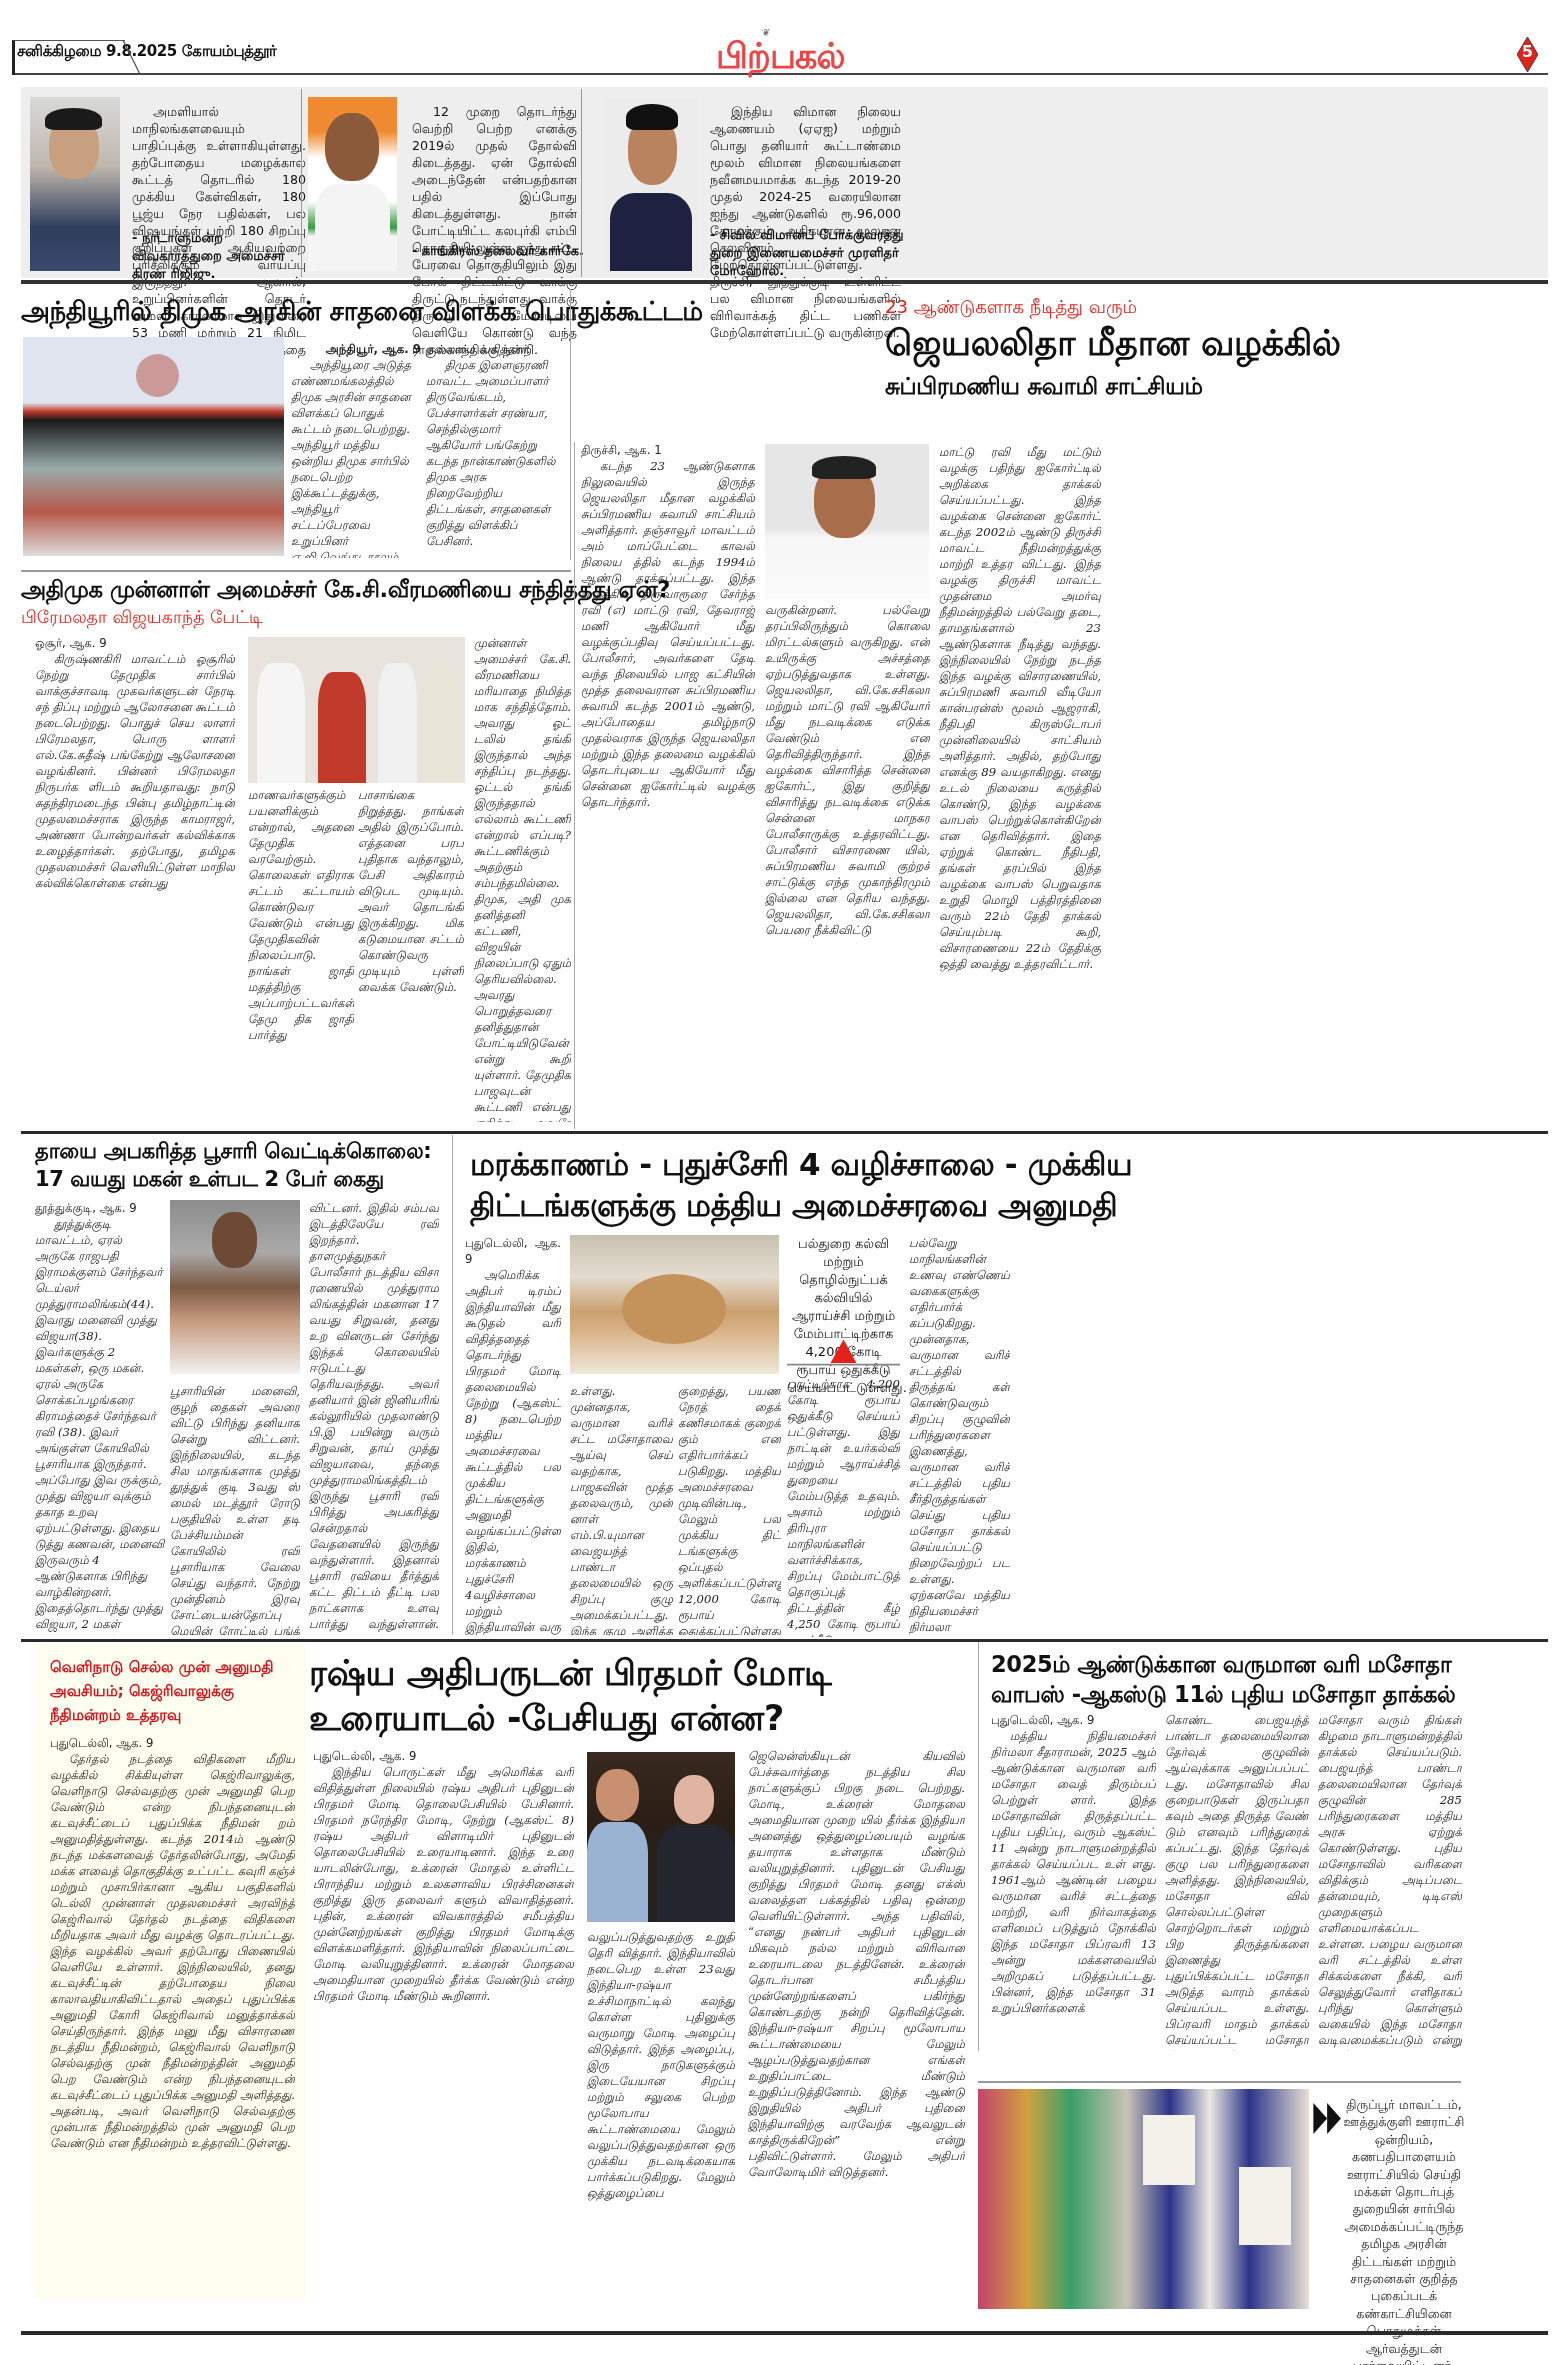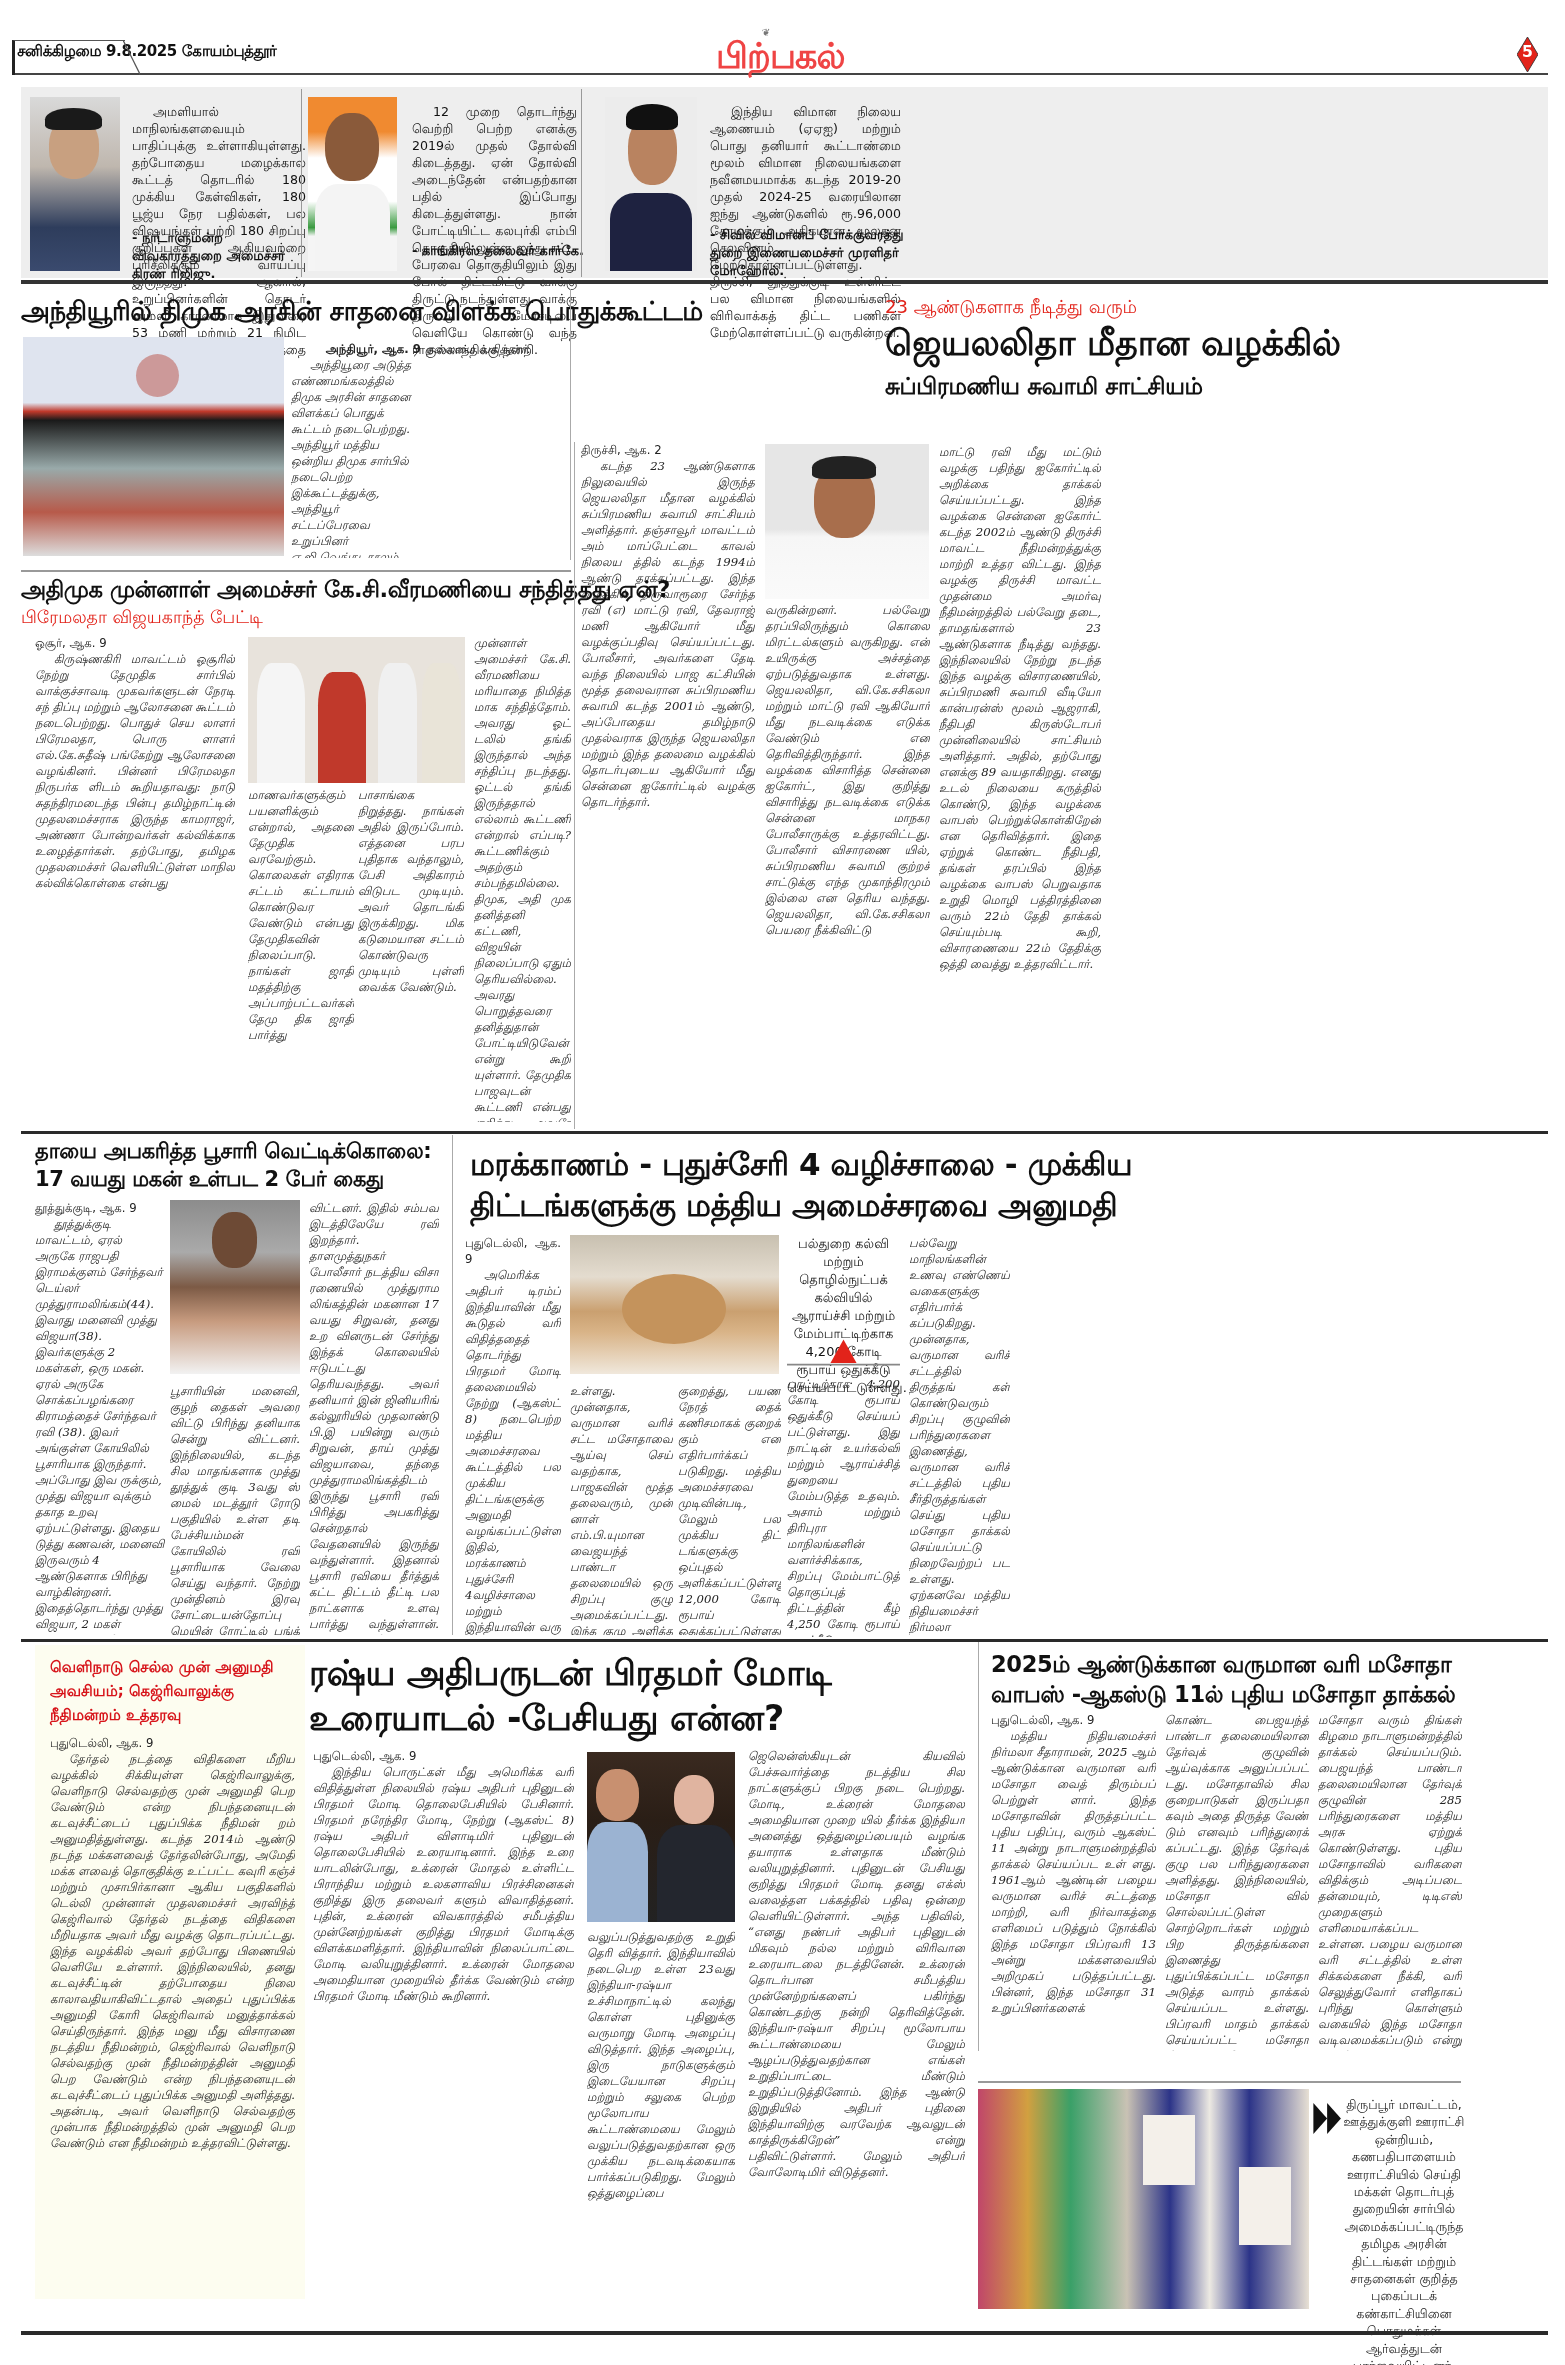--- a/index.html
+++ b/index.html
@@ -93,28 +93,29 @@
 <div class="hl" style="left:21px;top:296px;font-size:26px;">அந்தியூரில் திமுக அரசின் சாதனை விளக்க பொதுக்கூட்டம்</div>
 <div class="photo" style="left:22.6px;top:337px;width:261px;height:219px;background:linear-gradient(180deg,#dfe4ef 0%,#dfe4ef 30%,#c0392b 34%,#1a1a1a 38%,#9aa 60%,#b75a4a 80%,#ddd 100%);">
   <div style="position:absolute;left:113px;top:17.4px;width:43px;height:43px;border-radius:50%;background:#c99;"></div>
 </div>
 <div class="body" style="left:291px;top:341px;width:130px;height:217px;">
   <div class="dateline-story" style="font-weight:bold;text-align:right;">அந்தியூர், ஆக. 9</div>
   <p style="text-align:left;">அந்தியூரை அடுத்த எண்ணமங்கலத்தில் திமுக அரசின் சாதனை விளக்கப் பொதுக் கூட்டம் நடைபெற்றது. அந்தியூர் மத்திய ஒன்றிய திமுக சார்பில் நடைபெற்ற இக்கூட்டத்துக்கு, அந்தியூர் சட்டப்பேரவை உறுப்பினர் ஏ.ஜி.வெங்கடாசலம்</p>
 </div>
 <div class="body" style="left:426px;top:341px;width:130px;height:217px;">
   <div>தலைமை வகித்தார்.</div>
+  <p style="text-align:left;">திமுக இளைஞரணி மாவட்ட அமைப்பாளர் திருவேங்கடம், பேச்சாளர்கள் சரண்யா, செந்தில்குமார் ஆகியோர் பங்கேற்று கடந்த நான்காண்டுகளில் திமுக அரசு நிறைவேற்றிய திட்டங்கள், சாதனைகள் குறித்து விளக்கிப் பேசினர்.</p>
 </div>
 <div class="vline" style="left:570px;top:289px;height:271px;"></div>
 
 <div class="kicker-red" style="left:885px;top:296px;font-size:18px;">23 ஆண்டுகளாக நீடித்து வரும்</div>
 <div class="hl" style="left:885px;top:322px;font-size:35px;line-height:43px;">ஜெயலலிதா மீதான வழக்கில்</div>
 <div class="hl" style="left:885px;top:365px;font-size:23px;line-height:43px;">சுப்பிரமணிய சுவாமி சாட்சியம்</div>
 <div class="body" style="left:581px;top:442px;width:174px;height:687px;">
-  <div class="dateline-story">திருச்சி, ஆக. 2</div>
+  <div class="dateline-story">திருச்சி, ஆக. 1</div>
   <p>கடந்த 23 ஆண்டுகளாக நிலுவையில் இருந்த ஜெயலலிதா மீதான வழக்கில் சுப்பிரமணிய சுவாமி சாட்சியம் அளித்தார். தஞ்சாவூர் மாவட்டம் அம் மாப்பேட்டை காவல் நிலைய த்தில் கடந்த 1994ம் ஆண்டு தாக்கப்பட்டது. இந்த வழக்கில் திருவாரூரை சேர்ந்த ரவி (எ) மாட்டு ரவி, தேவராஜ் மணி ஆகியோர் மீது வழக்குப்பதிவு செய்யப்பட்டது. போலீசார், அவர்களை தேடி வந்த நிலையில் பாஜ கட்சியின் மூத்த தலைவரான சுப்பிரமணிய சுவாமி கடந்த 2001ம் ஆண்டு, அப்போதைய தமிழ்நாடு முதல்வராக இருந்த ஜெயலலிதா மற்றும் இந்த தலைமை வழக்கில் தொடர்புடைய ஆகியோர் மீது சென்னை ஐகோர்ட்டில் வழக்கு தொடர்ந்தார்.</p>
 </div>
 <div class="photo" style="left:765px;top:444px;width:164px;height:155px;background:linear-gradient(180deg,#e6e6e6 0%,#e6e6e6 55%,#f6f6f6 60%,#fafafa 100%);">
   <div style="position:absolute;left:49px;top:19px;width:61px;height:75px;border-radius:45%;background:#a86e4c;"></div>
   <div style="position:absolute;left:47px;top:12px;width:64px;height:22.6px;border-radius:50% 50% 20% 20%;background:#222;"></div>
 </div>
 <div class="body" style="left:765px;top:602px;width:165px;height:527px;">
   <div>வருகின்றனர். பல்வேறு தரப்பிலிருந்தும் கொலை மிரட்டல்களும் வருகிறது. என் உயிருக்கு அச்சத்தை ஏற்படுத்துவதாக உள்ளது. ஜெயலலிதா, வி.கே.சசிகலா மற்றும் மாட்டு ரவி ஆகியோர் மீது நடவடிக்கை எடுக்க வேண்டும் என தெரிவித்திருந்தார். இந்த வழக்கை விசாரித்த சென்னை ஐகோர்ட், இது குறித்து விசாரித்து நடவடிக்கை எடுக்க சென்னை மாநகர போலீசாருக்கு உத்தரவிட்டது. போலீசார் விசாரணை யில், சுப்பிரமணிய சுவாமி குற்றச் சாட்டுக்கு எந்த முகாந்திரமும் இல்லை என தெரிய வந்தது. ஜெயலலிதா, வி.கே.சசிகலா பெயரை நீக்கிவிட்டு</div>
 </div>
 <div class="body" style="left:939px;top:444px;width:162px;height:685px;">

